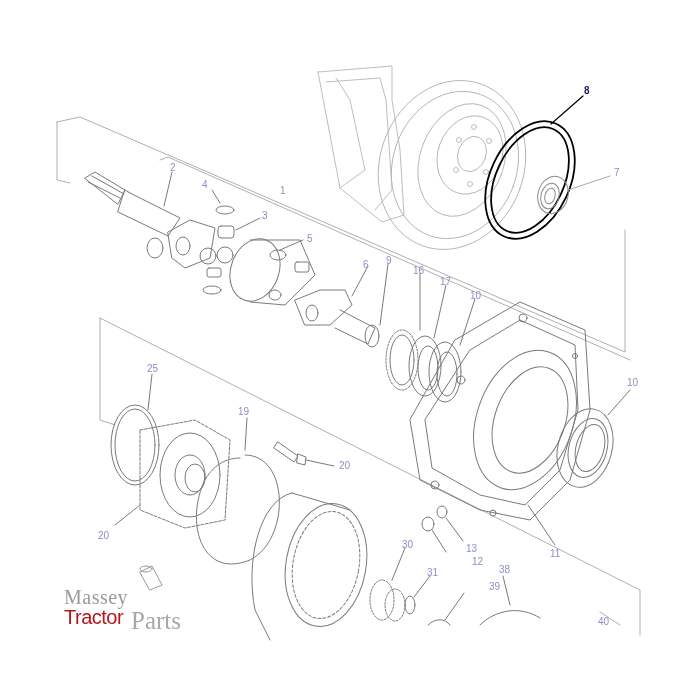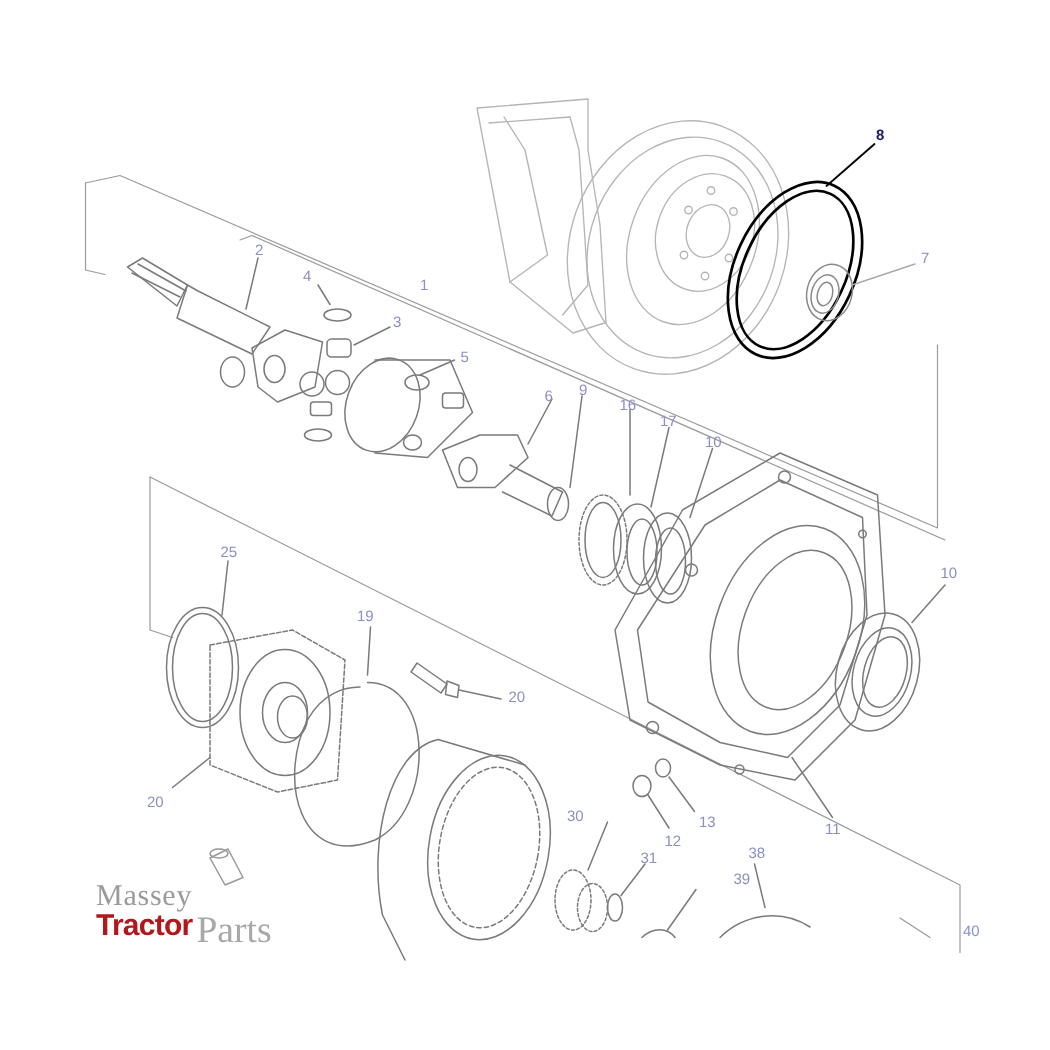--- a/index.html
+++ b/index.html
@@ -2,21 +2,21 @@
 <html><head>
   <meta charset="utf-8">
   <style>
     html, body { margin: 0; padding: 0; background: #ffffff; }
     body { width: 700px; height: 700px; position: relative; overflow: hidden; font-family: "Liberation Sans", sans-serif; }
     #diagram { position: absolute; left: 0; top: 0; width: 700px; height: 700px; }
     .callout { position: absolute; font-family: "Liberation Sans", sans-serif; font-size: 10px; color: #8a8fc4; line-height: 1; }
     .callout.active { color: #1a1a6e; font-weight: bold; }
     #logo { position: absolute; left: 64px; top: 586px; width: 150px; height: 44px; }
     #logo .l1 { position: absolute; left: 0; top: 0; font-family: "Liberation Serif", serif; font-size: 20px; color: #9a9a9a; letter-spacing: 0.5px; }
-    #logo .l2a { position: absolute; left: 0; top: 20px; font-family: "Liberation Sans", sans-serif; font-weight: bold; font-size: 20px; color: #b3161b; letter-spacing: -0.5px; }
+    #logo .l2a { position: absolute; left: 0; top: 20px; font-family: "Liberation Sans", sans-serif; font-weight: normal; font-size: 20px; color: #b3161b; letter-spacing: -0.5px; }
     #logo .l2b { position: absolute; left: 67px; top: 21px; font-family: "Liberation Serif", serif; font-size: 25px; color: #a8a8a8; }
   </style>
 </head>
 <body>
 
 <svg id="diagram" viewBox="0 0 700 700" xmlns="http://www.w3.org/2000/svg">
   <g fill="none" stroke="#7a7a7a" stroke-width="1" stroke-linecap="round" stroke-linejoin="round">
 
     <g stroke="#b5b5b5" stroke-width="0.9">
       <path d="M318 72 L392 66 L392 100 L400 150 L404 215 L382 222 L340 188 L318 72 Z"></path>
@@ -227,25 +227,25 @@
   <span class="callout" style="left:413px;top:266px;">16</span>
   <span class="callout" style="left:440px;top:277px;">17</span>
   <span class="callout" style="left:470px;top:291px;">10</span>
   <span class="callout" style="left:627px;top:378px;">10</span>
   <span class="callout" style="left:147px;top:364px;">25</span>
   <span class="callout" style="left:238px;top:407px;">19</span>
   <span class="callout" style="left:339px;top:461px;">20</span>
   <span class="callout" style="left:98px;top:531px;">20</span>
   <span class="callout" style="left:550px;top:549px;">11</span>
   <span class="callout" style="left:466px;top:544px;">13</span>
-  <span class="callout" style="left:443px;top:557px;">12</span>
-  <span class="callout" style="left:378px;top:540px;">30</span>
+  <span class="callout" style="left:472px;top:557px;">12</span>
+  <span class="callout" style="left:402px;top:540px;">30</span>
   <span class="callout" style="left:427px;top:568px;">31</span>
   <span class="callout" style="left:461px;top:582px;margin-left:28px;">39</span>
   <span class="callout" style="left:499px;top:565px;">38</span>
-  <span class="callout" style="left:642px;top:617px;">40</span>
+  <span class="callout" style="left:598px;top:617px;">40</span>
 </div>
 
 <div id="logo">
   <span class="l1">Massey</span>
   <span class="l2a">Tractor</span>
   <span class="l2b">Parts</span>
 </div>
 
 </body></html>

